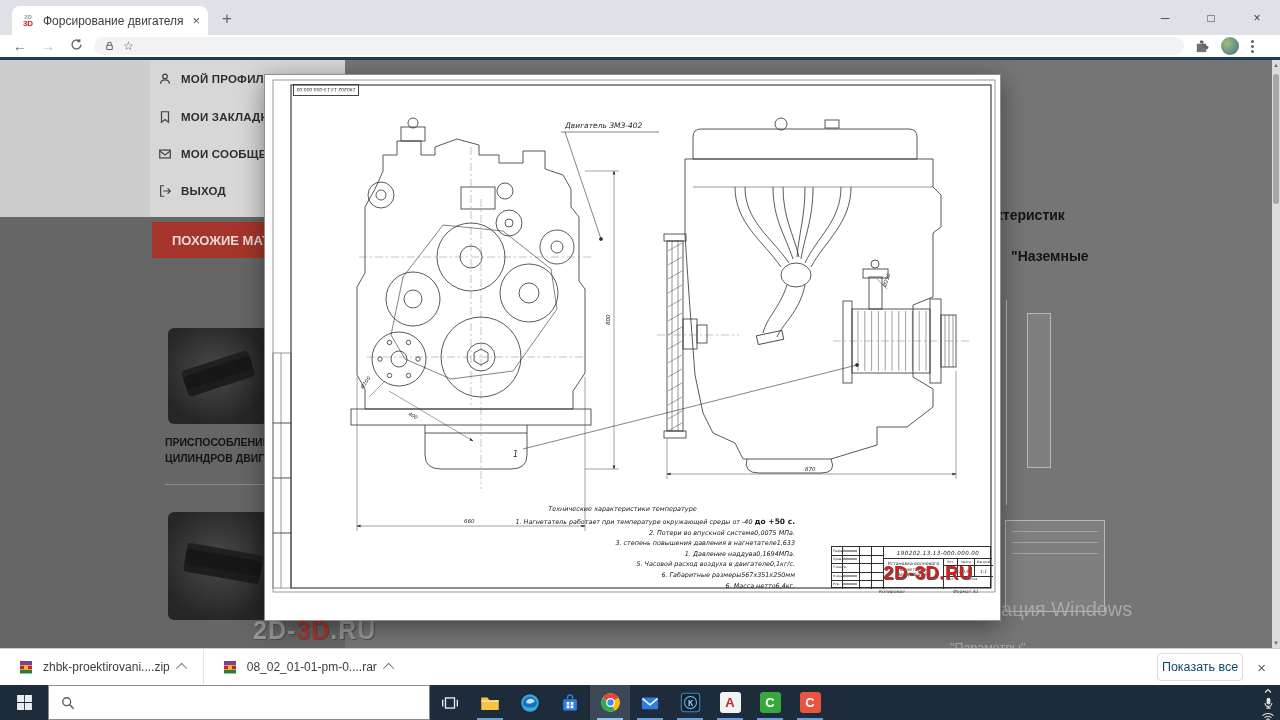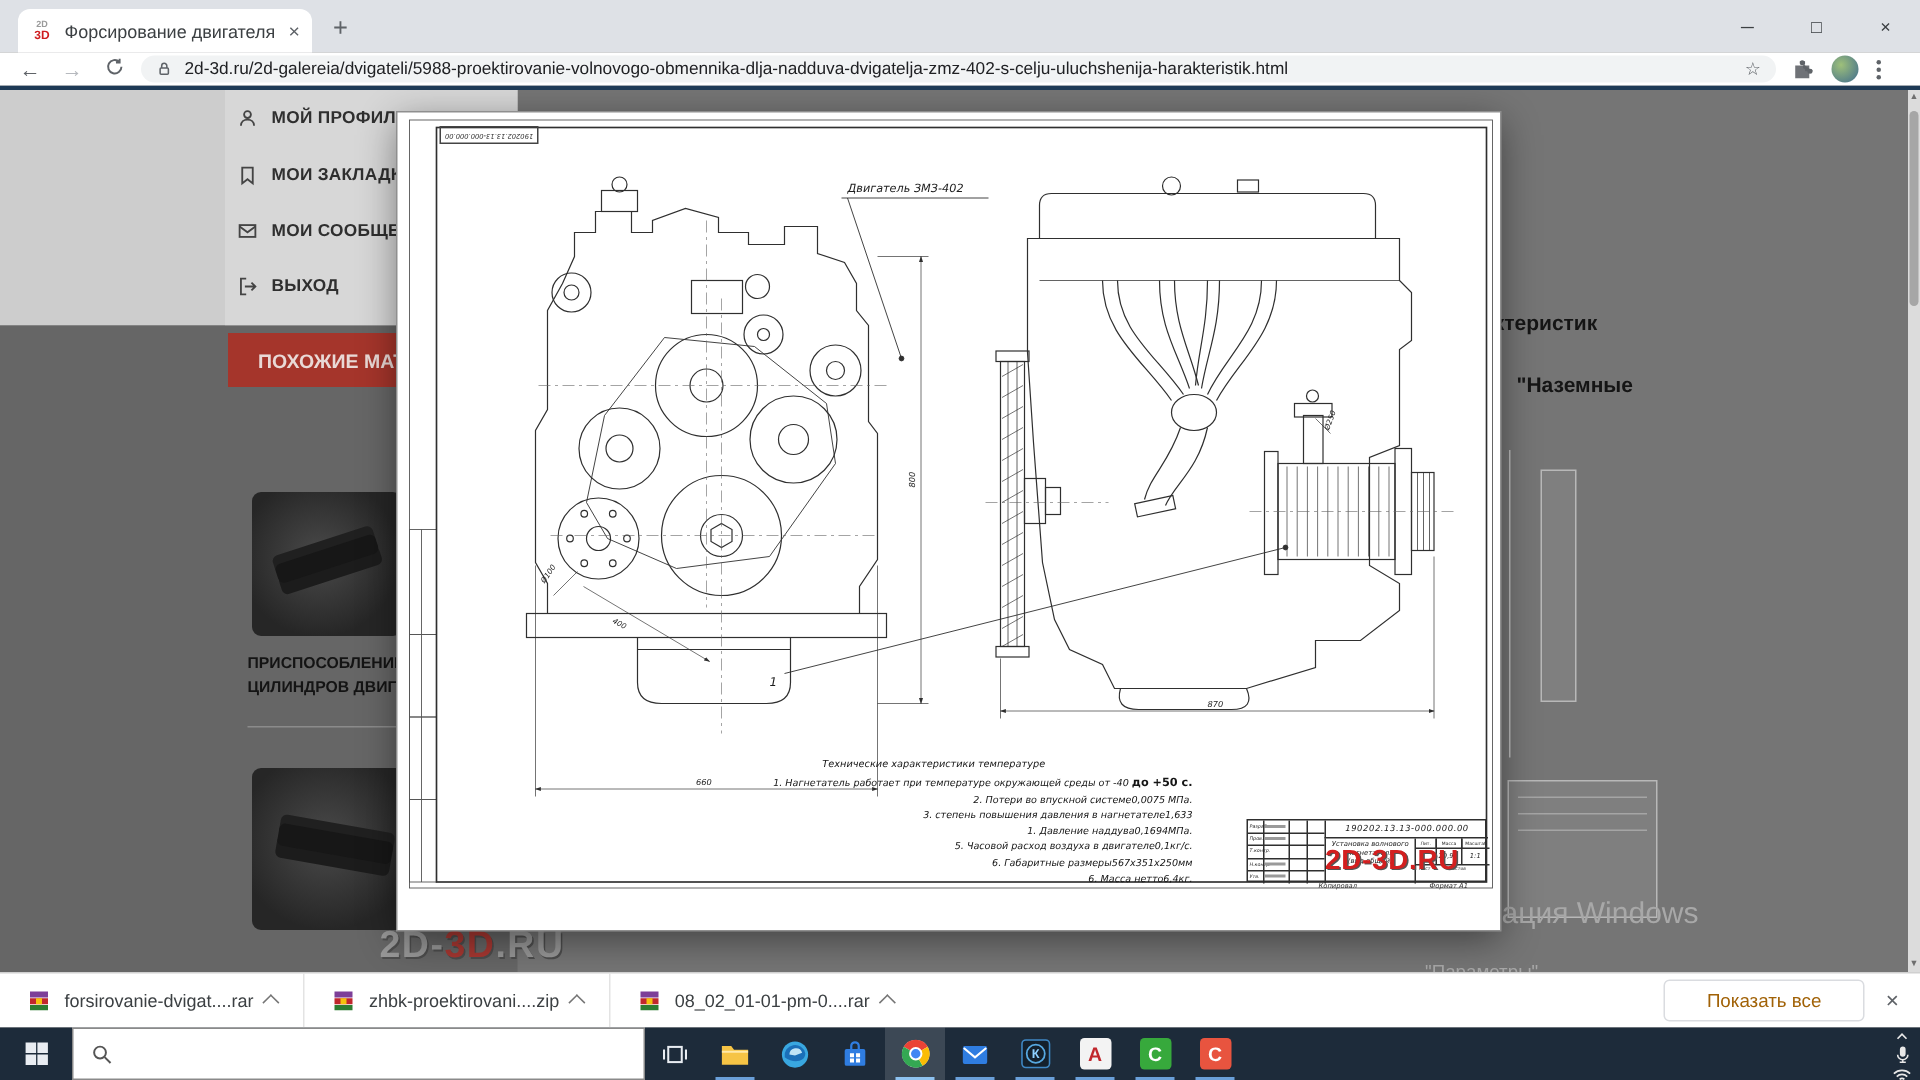--- a/index.html
+++ b/index.html
@@ -79,21 +79,21 @@
   .tb .mg .bl { position:absolute; top:17px; left:0; width:49px; height:1px; background:#2f2f2f; }
   .tb .mg .mini { position:absolute; top:18px; font-size:3px; font-style:italic; }
   .tblogo { position:absolute; left:596px; top:487px; width:134px; text-align:center; font-size:18.5px; font-weight:800; color:#d31f1f; letter-spacing:.5px; text-shadow:1px 1px 0 #555; z-index:5; font-family:"Liberation Sans", sans-serif; }
   .tbfoot { position:absolute; top:514px; font:italic 4.5px "DejaVu Sans", sans-serif; color:#333; }
 
   
   .dlbar { position:absolute; left:0; top:648px; width:1280px; height:37px; background:#fff; border-top:1px solid #d0d0d0; display:flex; align-items:center; z-index:62; }
   .dlitem { height:100%; display:flex; align-items:center; gap:9px; padding:0 16px 0 18px; border-right:1px solid #e3e3e3; }
   .dlname { font-size:12px; color:#3c4043; white-space:nowrap; }
   .chev { width:8px; height:8px; border-left:1.6px solid #757575; border-top:1.6px solid #757575; transform:rotate(45deg) translateY(2px); }
-  .showall { margin-left:auto; margin-right:14px; border:1px solid #dadce0; border-radius:4px; color:#a16207; font-size:12.5px; padding:6px 28px; }
+  .showall { margin-left:auto; margin-right:14px; border:1px solid #dadce0; border-radius:4px; color:#0c4a6e; font-size:12.5px; padding:6px 4px; }
   .dlclose { margin-right:14px; color:#5f6368; font-size:15px; }
 
   
   .taskbar { position:absolute; left:0; top:685px; width:1280px; height:35px; background:#1d2b3a; display:flex; align-items:center; z-index:70; }
   .startbtn { width:48px; height:35px; display:flex; align-items:center; justify-content:center; }
   .tsearch { width:382px; height:35px; background:#fff; border:1px solid #8a8a8a; display:flex; align-items:center; padding-left:12px; gap:10px; }
   .tsearch input { border:none; outline:none; font-size:12.5px; color:#333; width:300px; background:transparent; font-family:"Liberation Sans", sans-serif; }
   .app { position:relative; width:40px; height:35px; display:flex; align-items:center; justify-content:center; }
   .app.running::after { content:""; position:absolute; left:7px; right:7px; bottom:0; height:2px; background:#6a9fd8; }
   .app.active { background:rgba(255,255,255,.14); }
@@ -422,21 +422,20 @@
     <span class="navbtn">
       <svg width="13" height="13" viewBox="0 0 16 16" fill="none" stroke="#5f6368" stroke-width="1.6">
           <path d="M13.5,8 a5.5,5.5 0 1 1 -1.7,-4 M12,1.5 v3 h-3"></path>
         </svg>
     </span>
     <div class="omnibox">
       <svg width="11" height="12" viewBox="0 0 16 16" fill="none" stroke="#5f6368" stroke-width="1.5">
           <rect x="4" y="7" width="8" height="6" rx="1"></rect>
           <path d="M5.5,7 V5 a2.5,2.5 0 0 1 5,0 V7"></path>
         </svg>
-      <span class="url">2d-3d.ru/2d-galereia/dvigateli/5988-proektirovanie-volnovogo-obmennika-dlja-nadduva-dvigatelja-zmz-402-s-celju-uluchshenija-harakteristik.html</span>
       <span class="ob-star">☆</span>
     </div>
     <div class="toolbar-right">
       <svg width="15" height="15" viewBox="0 0 16 16" fill="#5f6368">
           <path d="M6,2 h4 v2.2 a1.6,1.6 0 1 0 0,3.2 V9 h2.2 a1.6,1.6 0 1 1 3.2,0? z M3,5 h3 v9 H3 z"></path>
           <path d="M3,5 h10 v9 H3 z" opacity=".9"></path>
           <circle cx="8" cy="3" r="1.8"></circle>
           <circle cx="13.5" cy="9" r="1.8"></circle>
         </svg>
       <span class="avatar"></span>
@@ -450,30 +449,20 @@
   <div class="siteline"></div>
 
   <div class="dlbar">
     <div class="dlitem">
       <svg width="16" height="16" viewBox="0 0 16 16">
           <rect x="2" y="2" width="12" height="4" fill="#7d3f98"></rect>
           <rect x="2" y="6.5" width="12" height="4" fill="#c1272d"></rect>
           <rect x="2" y="11" width="12" height="3.5" fill="#2e7d32"></rect>
           <rect x="6" y="6.5" width="4" height="4" fill="#f4c20d"></rect>
         </svg>
-      <span class="dlname">forsirovanie-dvigat....rar</span>
-      <span class="chev"></span>
-    </div>
-    <div class="dlitem">
-      <svg width="16" height="16" viewBox="0 0 16 16">
-          <rect x="2" y="2" width="12" height="4" fill="#7d3f98"></rect>
-          <rect x="2" y="6.5" width="12" height="4" fill="#c1272d"></rect>
-          <rect x="2" y="11" width="12" height="3.5" fill="#2e7d32"></rect>
-          <rect x="6" y="6.5" width="4" height="4" fill="#f4c20d"></rect>
-        </svg>
       <span class="dlname">zhbk-proektirovani....zip</span>
       <span class="chev"></span>
     </div>
     <div class="dlitem" style="border-right:none;">
       <svg width="16" height="16" viewBox="0 0 16 16">
           <rect x="2" y="2" width="12" height="4" fill="#7d3f98"></rect>
           <rect x="2" y="6.5" width="12" height="4" fill="#c1272d"></rect>
           <rect x="2" y="11" width="12" height="3.5" fill="#2e7d32"></rect>
           <rect x="6" y="6.5" width="4" height="4" fill="#f4c20d"></rect>
         </svg>

